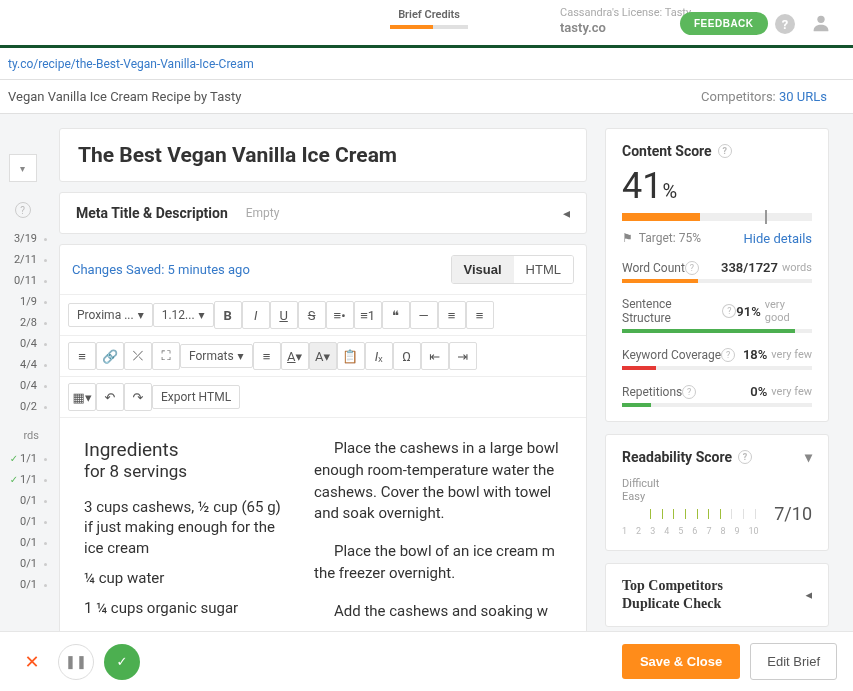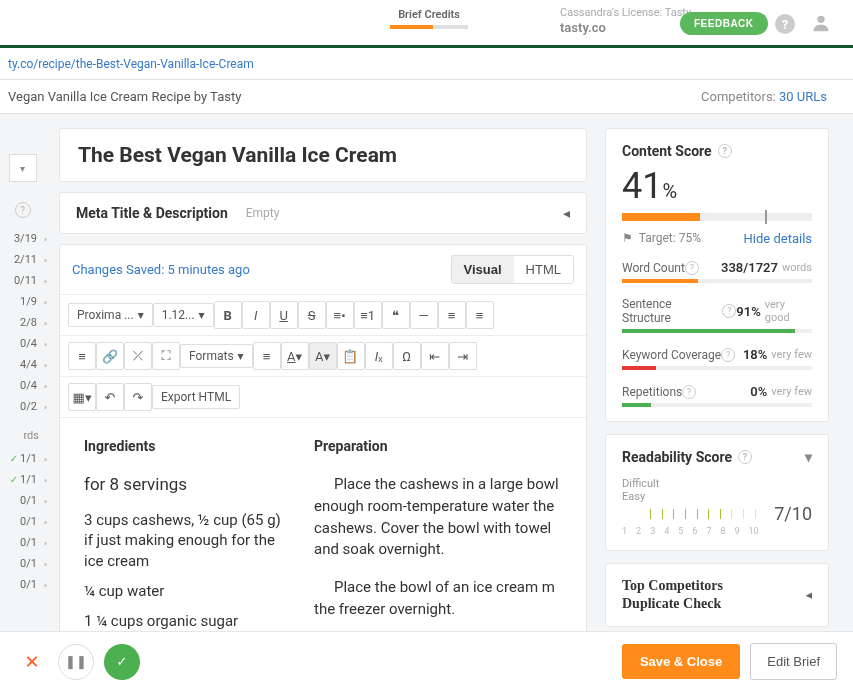--- a/index.html
+++ b/index.html
@@ -49,21 +49,21 @@
 .changes { color:#367ac9; font-size:13px; }
 .vh-toggle { margin-left:auto; display:flex; border:1px solid #ddd; border-radius:3px; overflow:hidden;}
 .vh-toggle button { background:#fff; border:none; padding:6px 12px; font-size:13px; color:#555;}
 .vh-toggle button.active { background:#f0f0f0; font-weight:600; color:#333;}
 
 .toolbar { padding: 6px 8px; border-bottom:1px solid #eee; display:flex; flex-wrap:wrap; align-items:center;}
 .tb-sel { border:1px solid #ddd; background:#fff; padding:4px 8px; font-size:12px; color:#555; display:flex; align-items:center; gap:4px; border-radius:2px;}
 .tb-btn { width:28px; height:28px; border:1px solid #ddd; background:#fff; display:flex; align-items:center; justify-content:center; font-size:13px; color:#555; border-radius:2px;}
 
 .editor-body { padding: 20px 24px; display:flex; gap:30px; font-size:15px; color:#333; height: 230px; overflow:hidden;}
-.editor-body h2 { font-size:14px; font-weight:700; margin-bottom:20px;}
+.editor-body h2 { font-size:19px; font-weight:400; margin-bottom:0;}
 .editor-body .servings { font-size:17px; margin-bottom:16px;}
 .editor-body .ing-list div { margin-bottom:10px; line-height:1.35; font-size:15px;}
 .editor-body .prep p { margin-bottom:16px; line-height:1.45; font-size:15px; text-indent:20px;}
 .col-ing { width: 200px; }
 .col-prep { flex:1; }
 
 .rightcol { width: 248px; padding: 14px 14px 0 10px; }
 .panel { background:#fff; border:1px solid #e6e6e6; border-radius:3px; padding:14px 16px; margin-bottom:12px;}
 .panel-title { font-size:14px; font-weight:700; color:#333; display:flex; align-items:center; gap:6px;}
 .helpdot { width:14px; height:14px; border:1px solid #ccc; border-radius:50%; font-size:9px; color:#bbb; display:inline-flex; align-items:center; justify-content:center;}
@@ -226,21 +226,20 @@
           <h2>Ingredients</h2>
           <div class="servings">for 8 servings</div>
           <div class="ing-list">
             <div>3 cups cashews, ½ cup (65 g) if just making enough for the ice cream</div>
             <div>¼ cup water</div>
             <div>1 ¼ cups organic sugar</div>
             <div>4 tablespoons cocoa butter</div>
           </div>
         </div>
         <div class="col-prep prep">
-          <h2>Preparation</h2>
           <p>Place the cashews in a large bowl enough room-temperature water the cashews. Cover the bowl with towel and soak overnight.</p>
           <p>Place the bowl of an ice cream m the freezer overnight.</p>
           <p>Add the cashews and soaking w</p>
         </div>
       </div>
     </div>
   </div>
 
   <div class="rightcol">
     <div class="panel">

